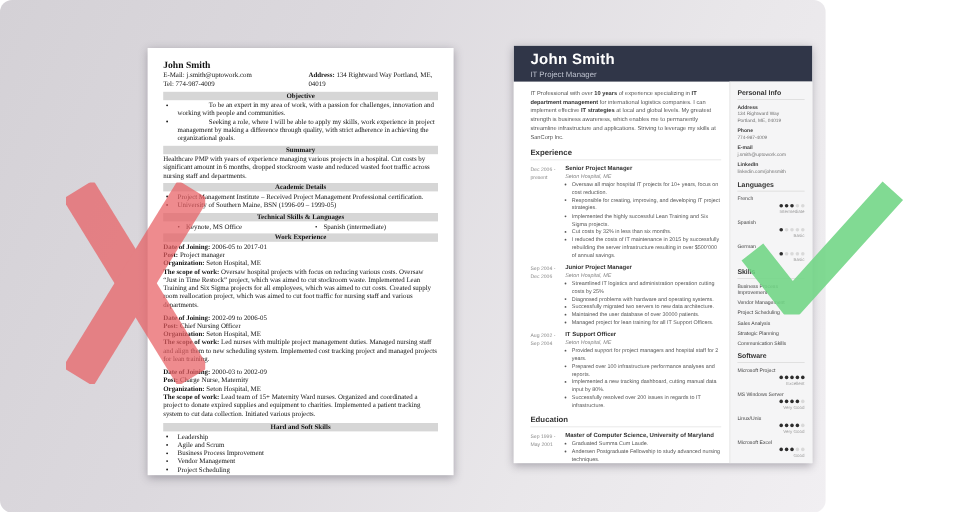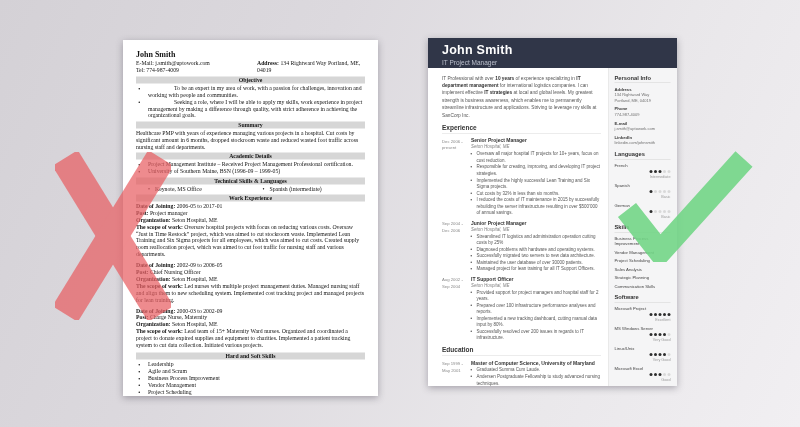--- a/index.html
+++ b/index.html
@@ -1,18 +1,18 @@
 <!DOCTYPE html>
 <html><head>
 <meta charset="utf-8">
 <style>
   html,body{margin:0;padding:0;}
   body{width:800px;height:427px;overflow:hidden;font-family:"Liberation Sans",sans-serif;}
-  #stage{position:relative;width:800px;height:427px;
-    background:linear-gradient(115deg,#d4d1d6 0%,#dcd9de 35%,#e9e7ea 70%,#f1eff2 100%);}
+  #stage{position:relative;width:688px;height:427px;
+    background:linear-gradient(115deg,#d4d1d6 0%,#dcd9de 35%,#e9e7ea 70%,#f1eff2 100%);border-radius:10px;}
 
   
   .page{position:absolute;background:#ffffff;transform:scale(.5);transform-origin:top left;
     box-shadow:0 4px 14px rgba(60,55,70,.38);box-sizing:border-box;overflow:hidden;}
 
   
   #left-page{left:123px;top:40px;width:510px;height:712px;
     font-family:"Liberation Serif",serif;color:#141414;padding:20px 26px;}
   .lt-head{display:flex;justify-content:space-between;}
   .lt-name{font-size:16px;font-weight:bold;}

